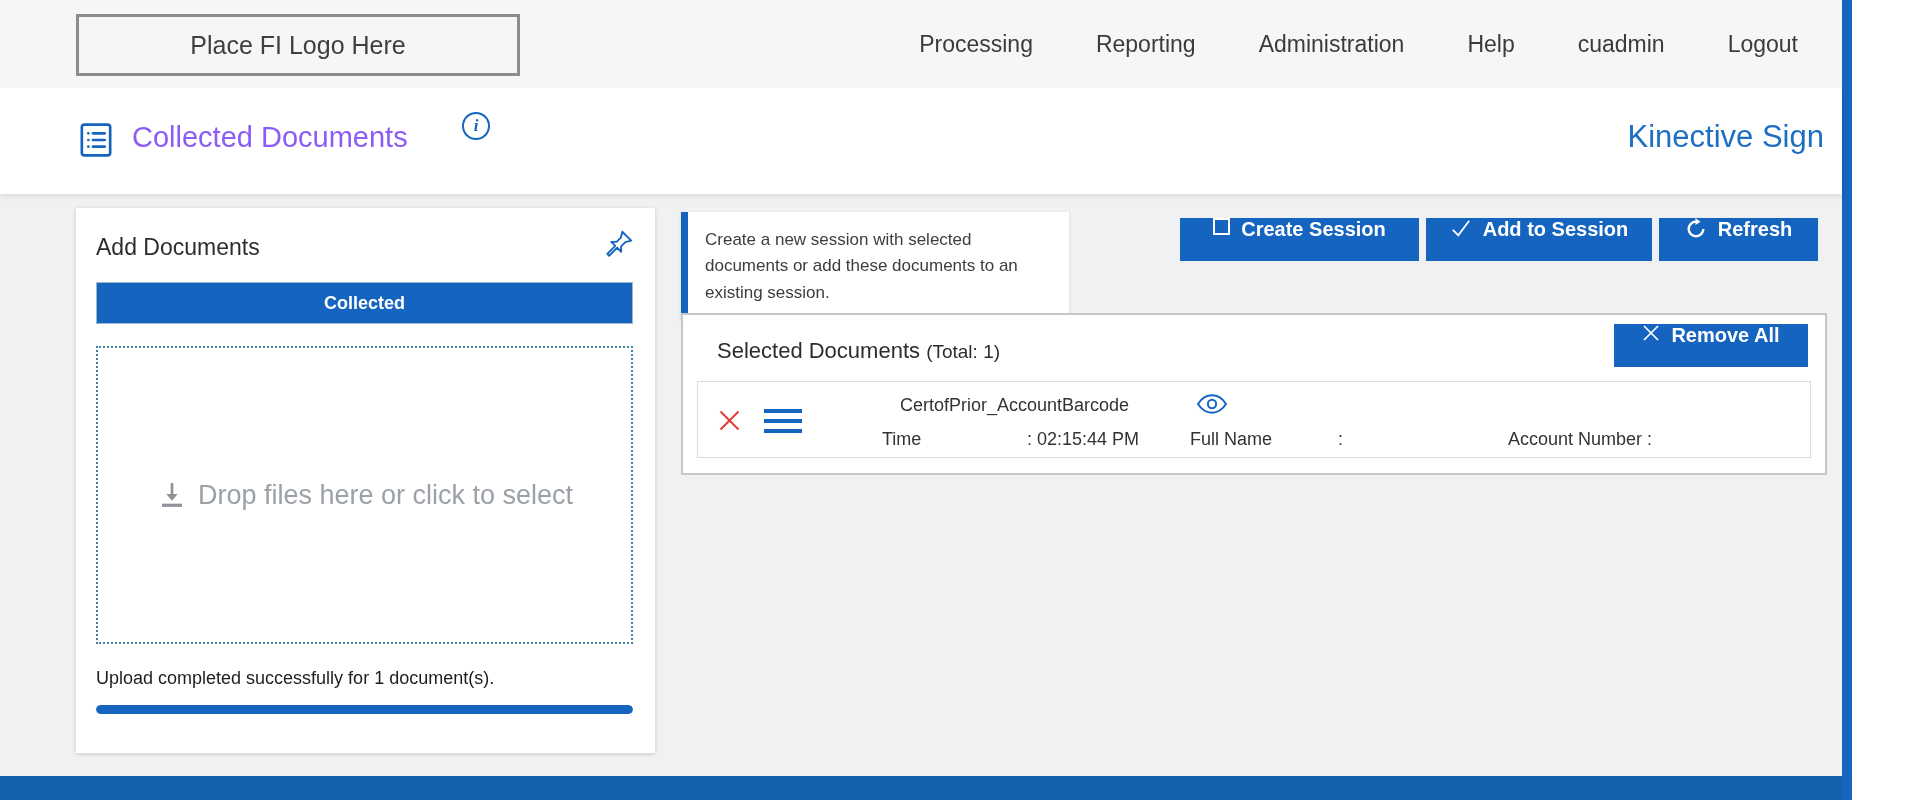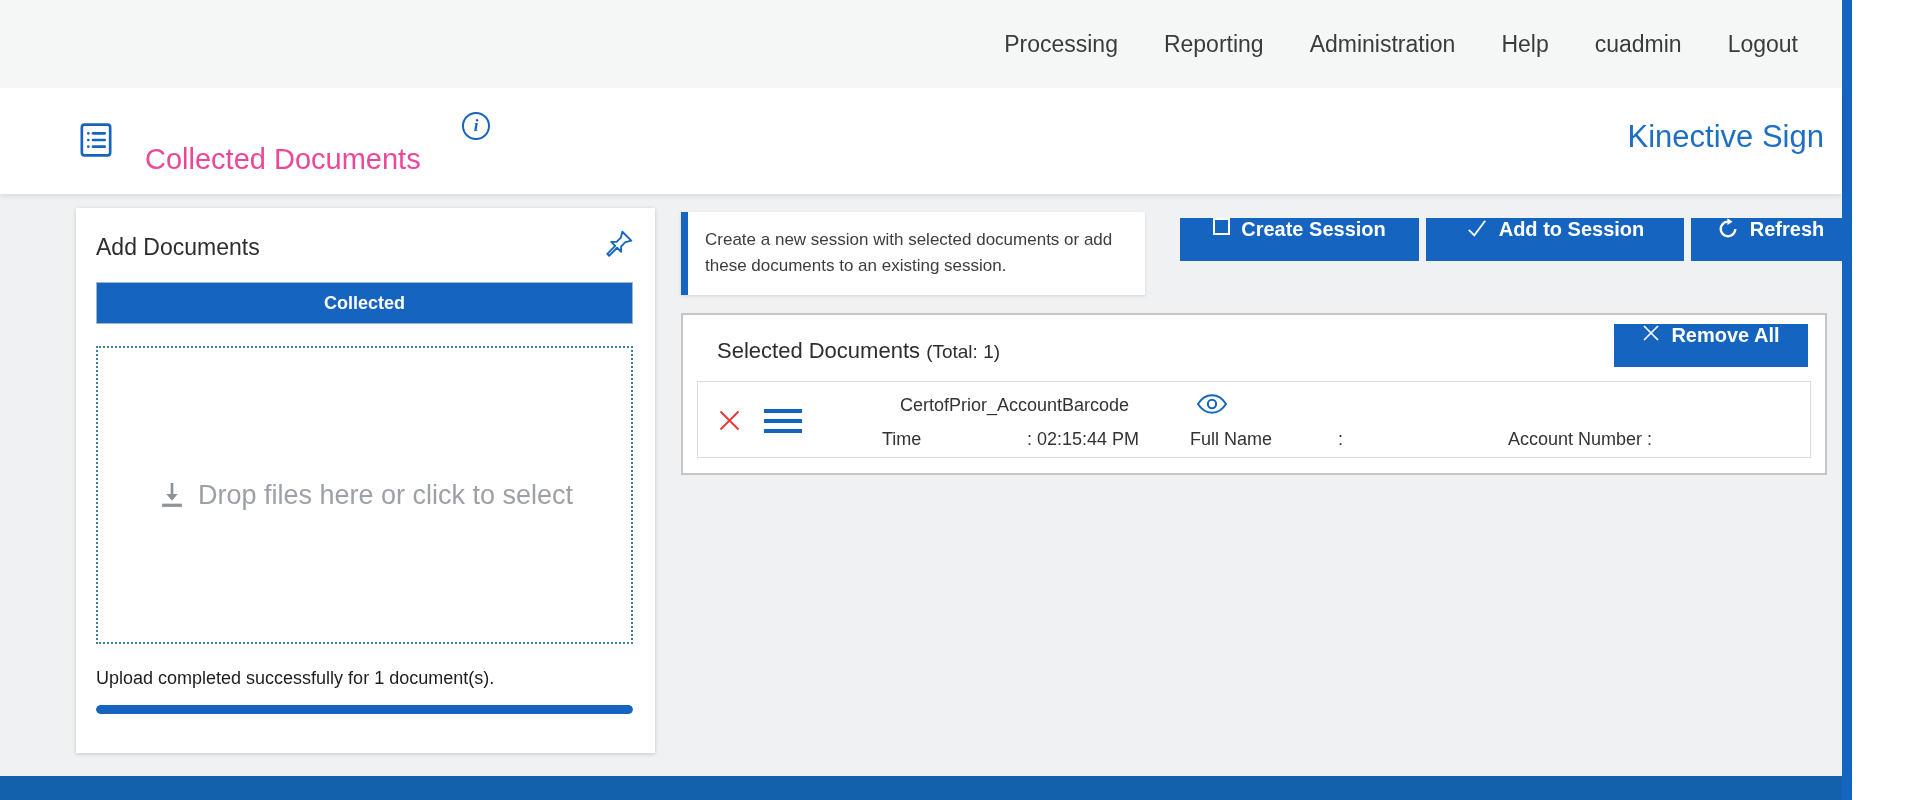--- a/index.html
+++ b/index.html
@@ -7,28 +7,28 @@
   body { font-family: "Liberation Sans", sans-serif; }
   .app { position: relative; width: 1920px; height: 800px; overflow: hidden; background: #ffffff; }
   .content { position: absolute; left: 0; top: 0; width: 1842px; height: 800px; background: #eff1f2; }
 
   
   .header { position: absolute; left: 0; top: 0; width: 1842px; height: 88px; background: #f5f6f6; }
   .logo-box { position: absolute; left: 76px; top: 14px; width: 444px; height: 62px;
               border: 3px solid #8c8c8c; background: #f5f6f6;
               display: flex; align-items: center; justify-content: center;
               font-size: 25px; color: #3f3f3f; }
-  .nav { position: absolute; right: 44px; top: 0; height: 88px; display: flex; align-items: center; gap: 46px; }
+  .nav { position: absolute; right: 44px; top: 0; height: 88px; display: flex; align-items: center; gap: 63px; }
   .nav-item { font-size: 23px; color: #3b3b3b; cursor: pointer; white-space: nowrap; }
 
   
   .pagebar { position: absolute; left: 0; top: 88px; width: 1842px; height: 106px; background: #ffffff;
              box-shadow: 0 3px 5px rgba(0,0,0,0.08); z-index: 2; }
   .doc-icon { position: absolute; left: 76px; top: 32px; width: 40px; height: 40px; }
-  .page-title { position: absolute; left: 145px; top: 33px; font-size: 29px; color: #ec4899; margin-top: 22px; }
+  .page-title { position: absolute; left: 132px; top: 33px; font-size: 29px; color: #8b5cf6; }
   .info-icon { position: absolute; left: 462px; top: 24px; width: 28px; height: 28px;
                border: 2px solid #1565c0; border-radius: 50%; color: #1565c0;
                font-family: "Liberation Serif", serif; font-style: italic; font-weight: bold; font-size: 17px;
                display: flex; align-items: center; justify-content: center; cursor: pointer; }
   .brand { position: absolute; right: 18px; top: 31px; font-size: 31px; color: #1e6fc4; }
 
   
   .card { position: absolute; left: 76px; top: 208px; width: 579px; height: 545px; background: #ffffff;
           box-shadow: 0 1px 4px rgba(0,0,0,0.18); }
   .card-title { position: absolute; left: 20px; top: 26px; font-size: 23px; color: #2d2d2d; }
@@ -41,29 +41,29 @@
   .tab.active { background: #1565c0; color: #ffffff; font-weight: bold; }
   .dropzone { position: absolute; left: 20px; top: 138px; width: 537px; height: 298px;
               border: 2px dotted #41809c; display: flex; align-items: center; justify-content: center;
               gap: 10px; color: #9ba1a6; font-size: 27px; cursor: pointer; }
   .upload-status { position: absolute; left: 20px; top: 460px; font-size: 18px; color: #1d1d1d; }
   .progress { position: absolute; left: 20px; top: 497px; width: 537px; height: 9px;
               border-radius: 5px; background: #e2e6e9; overflow: hidden; }
   .progress-fill { height: 100%; background: #1565c0; border-radius: 5px; width: 0; }
 
   
-  .info-note { position: absolute; left: 681px; top: 212px; width: 464px; min-height: 80px;
+  .info-note { position: absolute; left: 681px; top: 212px; width: 388px; min-height: 80px;
                background: #ffffff; border-left: 7px solid #1565c0; box-shadow: 0 1px 3px rgba(0,0,0,0.12);
                padding: 15px 17px; font-size: 17px; color: #3d3d3d; line-height: 1.55; }
   .actions { position: absolute; left: 1180px; top: 218px; display: flex; gap: 7px; }
   .btn { height: 43px; background: #1565c0; color: #ffffff; border: none; cursor: pointer;
          display: flex; align-items: flex-start; justify-content: center; gap: 11px;
          font-size: 20px; font-weight: bold; font-family: "Liberation Sans", sans-serif; }
   .btn-create { width: 239px; }
-  .btn-add { width: 258px; }
+  .btn-add { width: 226px; }
   .btn-refresh { width: 159px; }
   .sq-icon { width: 17px; height: 17px; border: 2px solid #ffffff; display: inline-block; }
 
   
   .sel-panel { position: absolute; left: 681px; top: 313px; width: 1146px; height: 162px;
                background: #ffffff; border: 2px solid #c6c6c6; }
   .sel-title { position: absolute; left: 34px; top: 23px; font-size: 22px; color: #2d2d2d; }
   .sel-total { font-size: 19px; }
   .remove-btn { position: absolute; right: 17px; top: 9px; width: 194px; height: 43px; }
   .doc-row { position: absolute; left: 14px; top: 66px; width: 1114px; height: 77px;
@@ -85,20 +85,23 @@
   .footer-bar { position: absolute; left: 0; top: 776px; width: 1842px; height: 24px; background: #1360ad; }
   .right-strip { position: absolute; left: 1842px; top: 0; width: 10px; height: 800px; background: #1565c0; }
 </style>
 </head>
 <body>
 
 <div class="app">
   <div class="content">
 
     <div class="header">
+      <div class="logo-box">
+        <span>Place FI Logo Here</span>
+      </div>
       <div class="nav">
         <span class="nav-item">Processing</span>
         <span class="nav-item">Reporting</span>
         <span class="nav-item">Administration</span>
         <span class="nav-item">Help</span>
         <span class="nav-item">cuadmin</span>
         <span class="nav-item">Logout</span>
       </div>
     </div>
 

